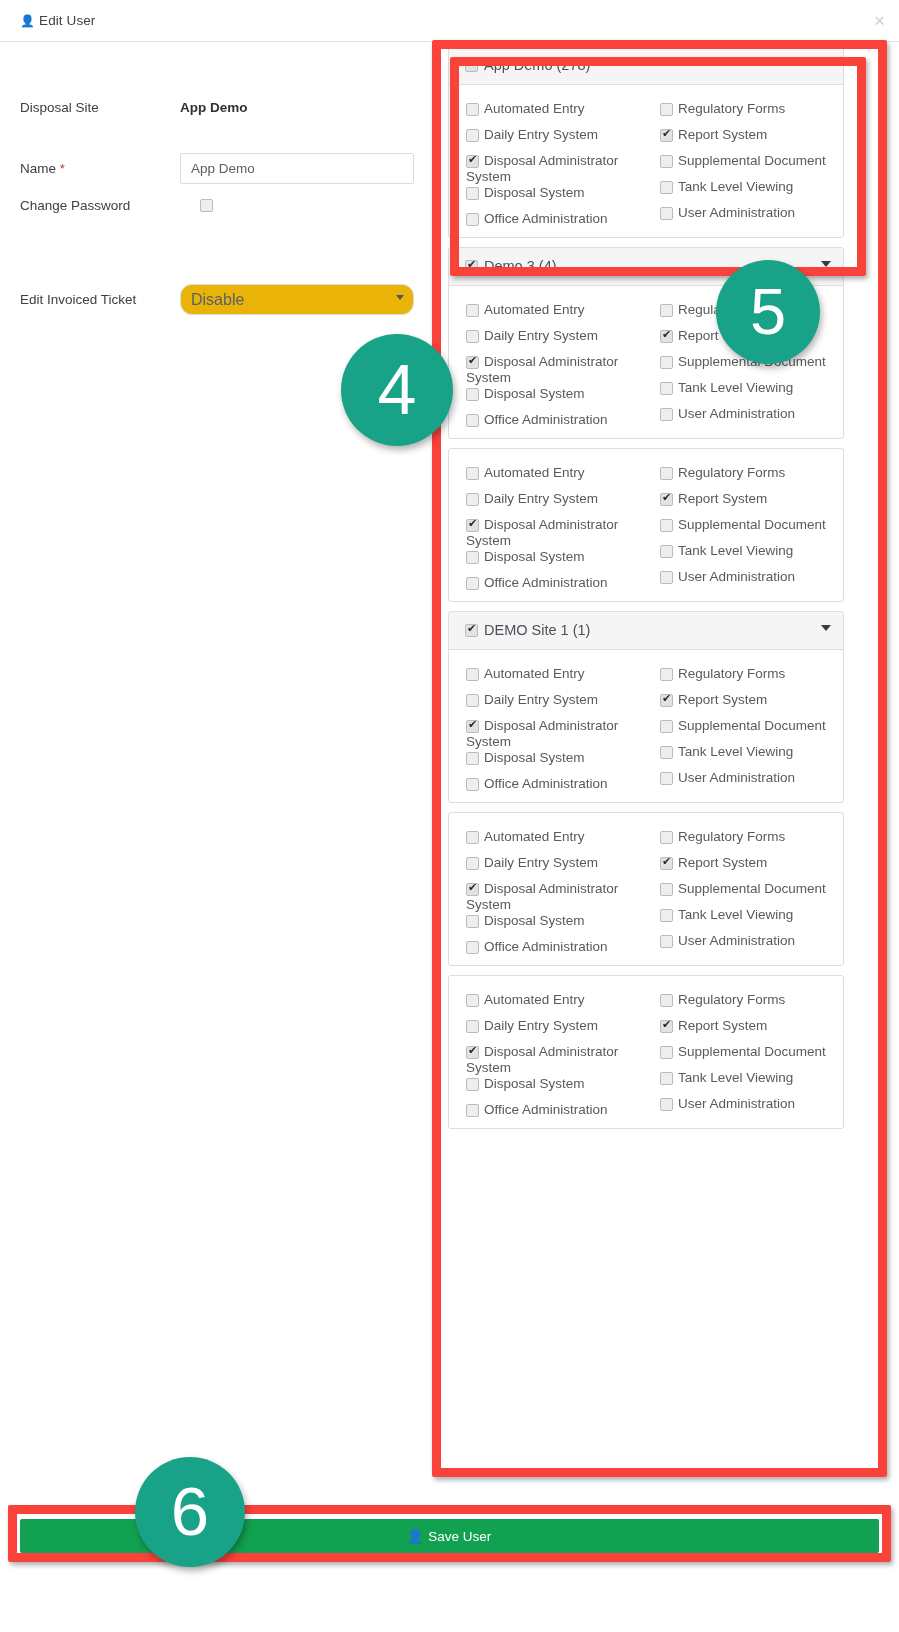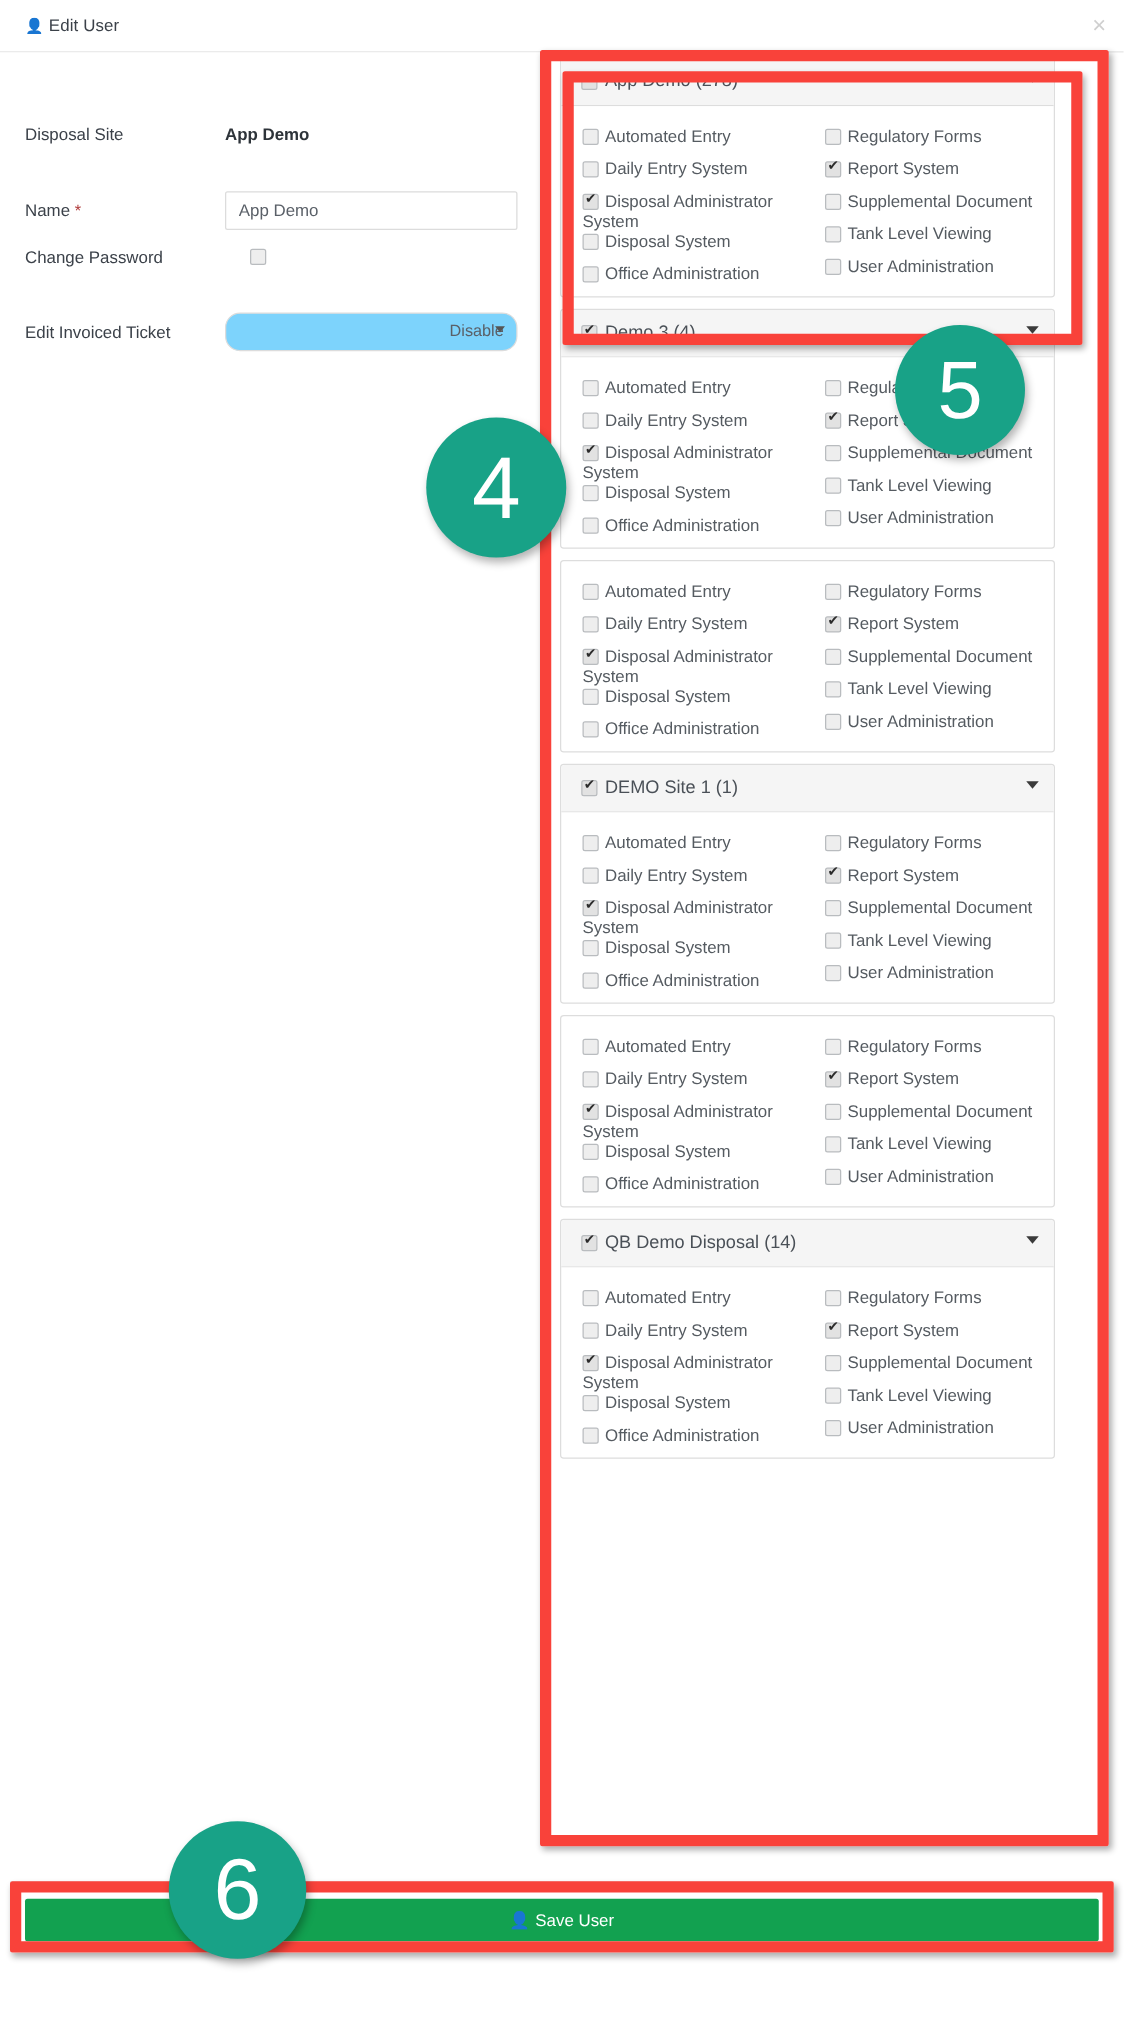--- a/index.html
+++ b/index.html
@@ -37,22 +37,22 @@
   .req { color:#b03a3a; font-size:13px; }
   .form-static { position:absolute; left:160px; top:4px; font-size:13.5px; font-weight:bold; color:#2d3339; }
   .form-input {
     position:absolute; left:160px; top:-4px; width:234px; height:31px;
     border:1px solid #dcdcdc; background:#fff; border-radius:2px;
     font-family:"Liberation Sans", sans-serif; font-size:13.5px; color:#5a6068;
     padding:0 10px; outline:none;
   }
   .form-select {
     position:absolute; left:160px; top:-4px; width:234px; height:31px;
-    border:1px solid #dcdcdc; background:#7dd3fc; border-radius:12px;
-    font-size:13px; color:#5a6068; padding:6px 10px;
+    border:1px solid #dcdcdc; background:#eab308; border-radius:12px;
+    font-size:16px; color:#5a6068; padding:6px 10px;
   }
   .form-select .caret-sm {
     position:absolute; right:9px; top:10px;
     width:0;height:0;border-left:4px solid transparent;border-right:4px solid transparent;
     border-top:5px solid #555;
   }
   .cbx {
     -webkit-appearance:none; appearance:none;
     width:13px;height:13px;border:1px solid #b9bcbf;border-radius:2px;
     background:#eeeeee; position:relative; margin:0; vertical-align:middle; cursor:pointer;
@@ -131,21 +131,21 @@
         <div class="form-static">App Demo</div>
       </div>
       <div class="form-row" style="top: 115px;">
         <div class="form-label">Name <span class="req">*</span></div>
         <input class="form-input" type="text" value="App Demo" style="">
       </div>
       <div class="form-row" style="top: 152px;">
         <div class="form-label">Change Password </div>
         <input type="checkbox" class="cbx form-cb" style="">
       </div>
-      <div class="form-row" style="top: 212px; text-align: right;">
+      <div class="form-row" style="top: 246px;">
         <div class="form-label">Edit Invoiced Ticket </div>
         <div class="form-select"><span>Disable</span><span class="caret-sm"></span></div>
       </div>
     </div>
 
   <div class="perm-col" id="perm-col">
       <div class="panel">
         <div class="panel-head">
           <input type="checkbox" class="cbx hd-cb" checked="" style="">
           <div class="panel-title">App Demo (278)</div>
@@ -224,25 +224,20 @@
           <div class="perm-item col-l" style="top: 100px;"><input type="checkbox" class="cbx" style=""><span>Disposal System</span></div>
           <div class="perm-item col-l" style="top: 126px;"><input type="checkbox" class="cbx" style=""><span>Office Administration</span></div>
           <div class="perm-item col-r" style="top: 16px;"><input type="checkbox" class="cbx" style=""><span>Regulatory Forms</span></div>
           <div class="perm-item col-r" style="top: 42px;"><input type="checkbox" class="cbx" checked="" style=""><span>Report System</span></div>
           <div class="perm-item col-r" style="top: 68px;"><input type="checkbox" class="cbx" style=""><span>Supplemental Document</span></div>
           <div class="perm-item col-r" style="top: 94px;"><input type="checkbox" class="cbx" style=""><span>Tank Level Viewing</span></div>
           <div class="perm-item col-r" style="top: 120px;"><input type="checkbox" class="cbx" style=""><span>User Administration</span></div>
         </div>
       </div>
       <div class="panel">
-        <div class="panel-head">
-          <input type="checkbox" class="cbx hd-cb" checked="" style="">
-          <div class="panel-title">QB Demo Disposal (14)</div>
-          <div class="panel-caret"></div>
-        </div>
         <div class="panel-body">
           <div class="perm-item col-l" style="top: 16px;"><input type="checkbox" class="cbx" style=""><span>Automated Entry</span></div>
           <div class="perm-item col-l" style="top: 42px;"><input type="checkbox" class="cbx" style=""><span>Daily Entry System</span></div>
           <div class="perm-item col-l" style="top: 68px;"><input type="checkbox" class="cbx" checked="" style=""><span>Disposal Administrator System</span></div>
           <div class="perm-item col-l" style="top: 100px;"><input type="checkbox" class="cbx" style=""><span>Disposal System</span></div>
           <div class="perm-item col-l" style="top: 126px;"><input type="checkbox" class="cbx" style=""><span>Office Administration</span></div>
           <div class="perm-item col-r" style="top: 16px;"><input type="checkbox" class="cbx" style=""><span>Regulatory Forms</span></div>
           <div class="perm-item col-r" style="top: 42px;"><input type="checkbox" class="cbx" checked="" style=""><span>Report System</span></div>
           <div class="perm-item col-r" style="top: 68px;"><input type="checkbox" class="cbx" style=""><span>Supplemental Document</span></div>
           <div class="perm-item col-r" style="top: 94px;"><input type="checkbox" class="cbx" style=""><span>Tank Level Viewing</span></div>

